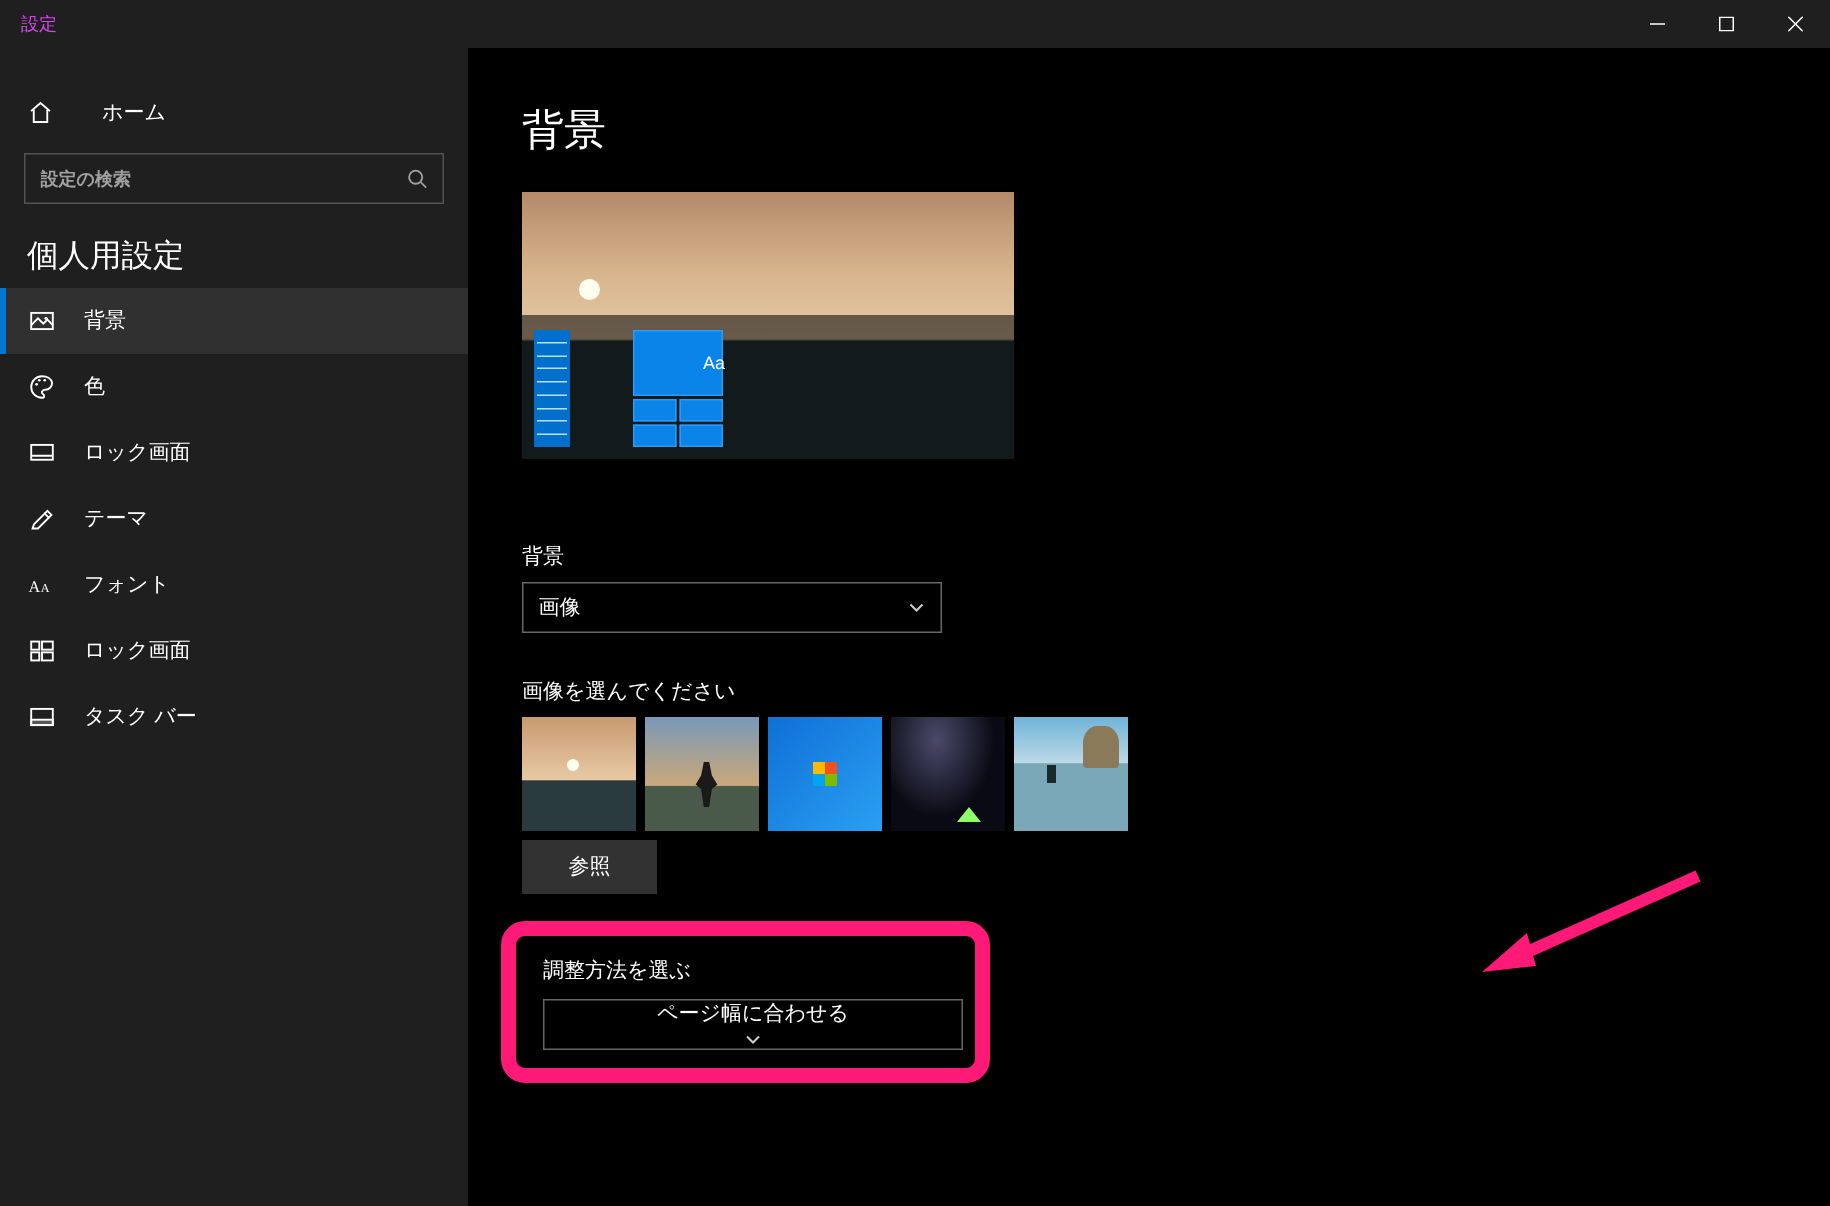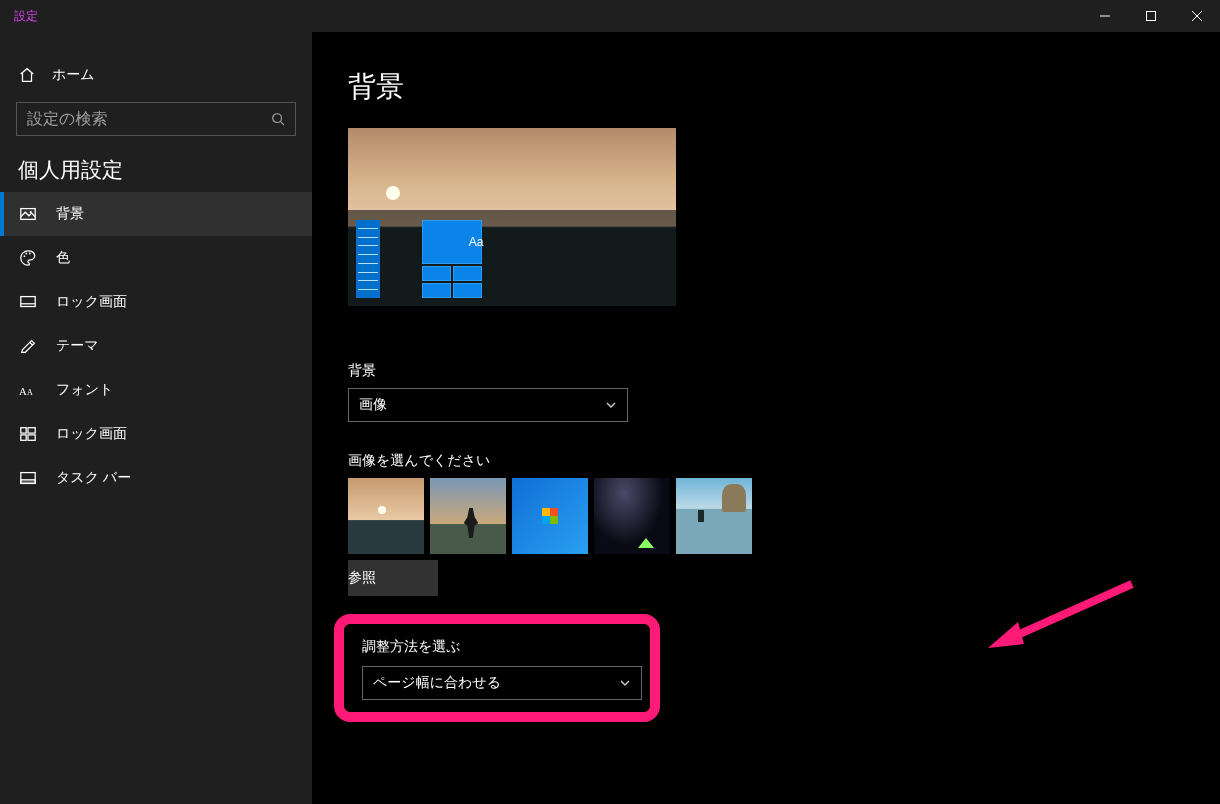--- a/index.html
+++ b/index.html
@@ -41,41 +41,42 @@
   width: 312px;
   background: #1f1f1f;
   display: flex;
   flex-direction: column;
   padding-top: 24px;
 }
 .home-row {
   display: flex;
   align-items: center;
   padding: 10px 18px;
-  gap: 16px;
+  gap: 32px;
 }
 .home-row .icon { width: 18px; height: 18px; display: flex; align-items: center; justify-content: center; }
 .home-row .label { font-size: 14px; }
 .search-wrap { padding: 0 16px; margin-top: 8px; }
 .search-box {
   position: relative;
   height: 34px;
   border: 1px solid #535353;
   background: transparent;
   display: flex;
   align-items: center;
 }
 .search-input {
   flex: 1;
   background: transparent;
   border: none;
   outline: none;
   color: #fff;
   padding: 0 10px;
-  font-size: 16px;
+  font-size: 12px;
+  font-weight: bold;
 }
 .search-input::placeholder { color: #a0a0a0; }
 .search-icon { width: 34px; display:flex; justify-content:center; align-items:center; }
 
 .section-title {
   padding: 20px 18px 8px;
   font-size: 21px;
   font-weight: 400;
 }
 
@@ -170,38 +171,38 @@
 .thumb.t3::after { content:""; position:absolute; left:30px; top:30px; width:16px; height:16px; background: conic-gradient(#f25022 0 25%, #7fba00 0 50%, #00a4ef 0 75%, #ffb900 0 100%); }
 .thumb.t4 { background: radial-gradient(ellipse at 40% 20%, #4a4a6a 0%, #0a0a14 60%); }
 .thumb.t4::after { content:""; position:absolute; left:44px; bottom:6px; width:16px; height:10px; background:#8cff66; clip-path: polygon(50% 0, 100% 100%, 0 100%); }
 .thumb.t5 { background: linear-gradient(to bottom, #6fb4d8 0%, #bcd9e6 40%, #7aa8b8 41%, #7aa8b8 100%); }
 .thumb.t5::before { content:""; position:absolute; right:6px; top:6px; width:24px; height:28px; background:#8a7a5a; border-radius: 40% 40% 10% 10%; }
 .thumb.t5::after { content:""; position:absolute; left:22px; top:32px; width:6px; height:12px; background:#1a2a2a; }
 
 .browse-btn {
   width: 90px; height: 36px;
   background: #323232;
-  display:flex; align-items:center; 
+  display:flex; align-items:center; justify-content:center;
   font-size:14px;
   margin-bottom: 18px;
 }
 
 
 .highlight-group {
   position: relative;
 }
 .highlight-box {
   border: 10px solid #ff1a77;
   border-radius: 16px;
   padding: 14px 18px 12px;
   width: 326px;
   margin-left: -14px;
 }
 .highlight-box .field-label { margin-bottom:10px; }
-.highlight-box .dropdown { margin-bottom: 0; }
+.highlight-box .dropdown { margin-bottom: 0; flex-direction: column; }
 
 .arrow {
   position: absolute;
   left: 670px;
   top: 546px;
   width: 160px;
   height: 80px;
   pointer-events: none;
 }
 

